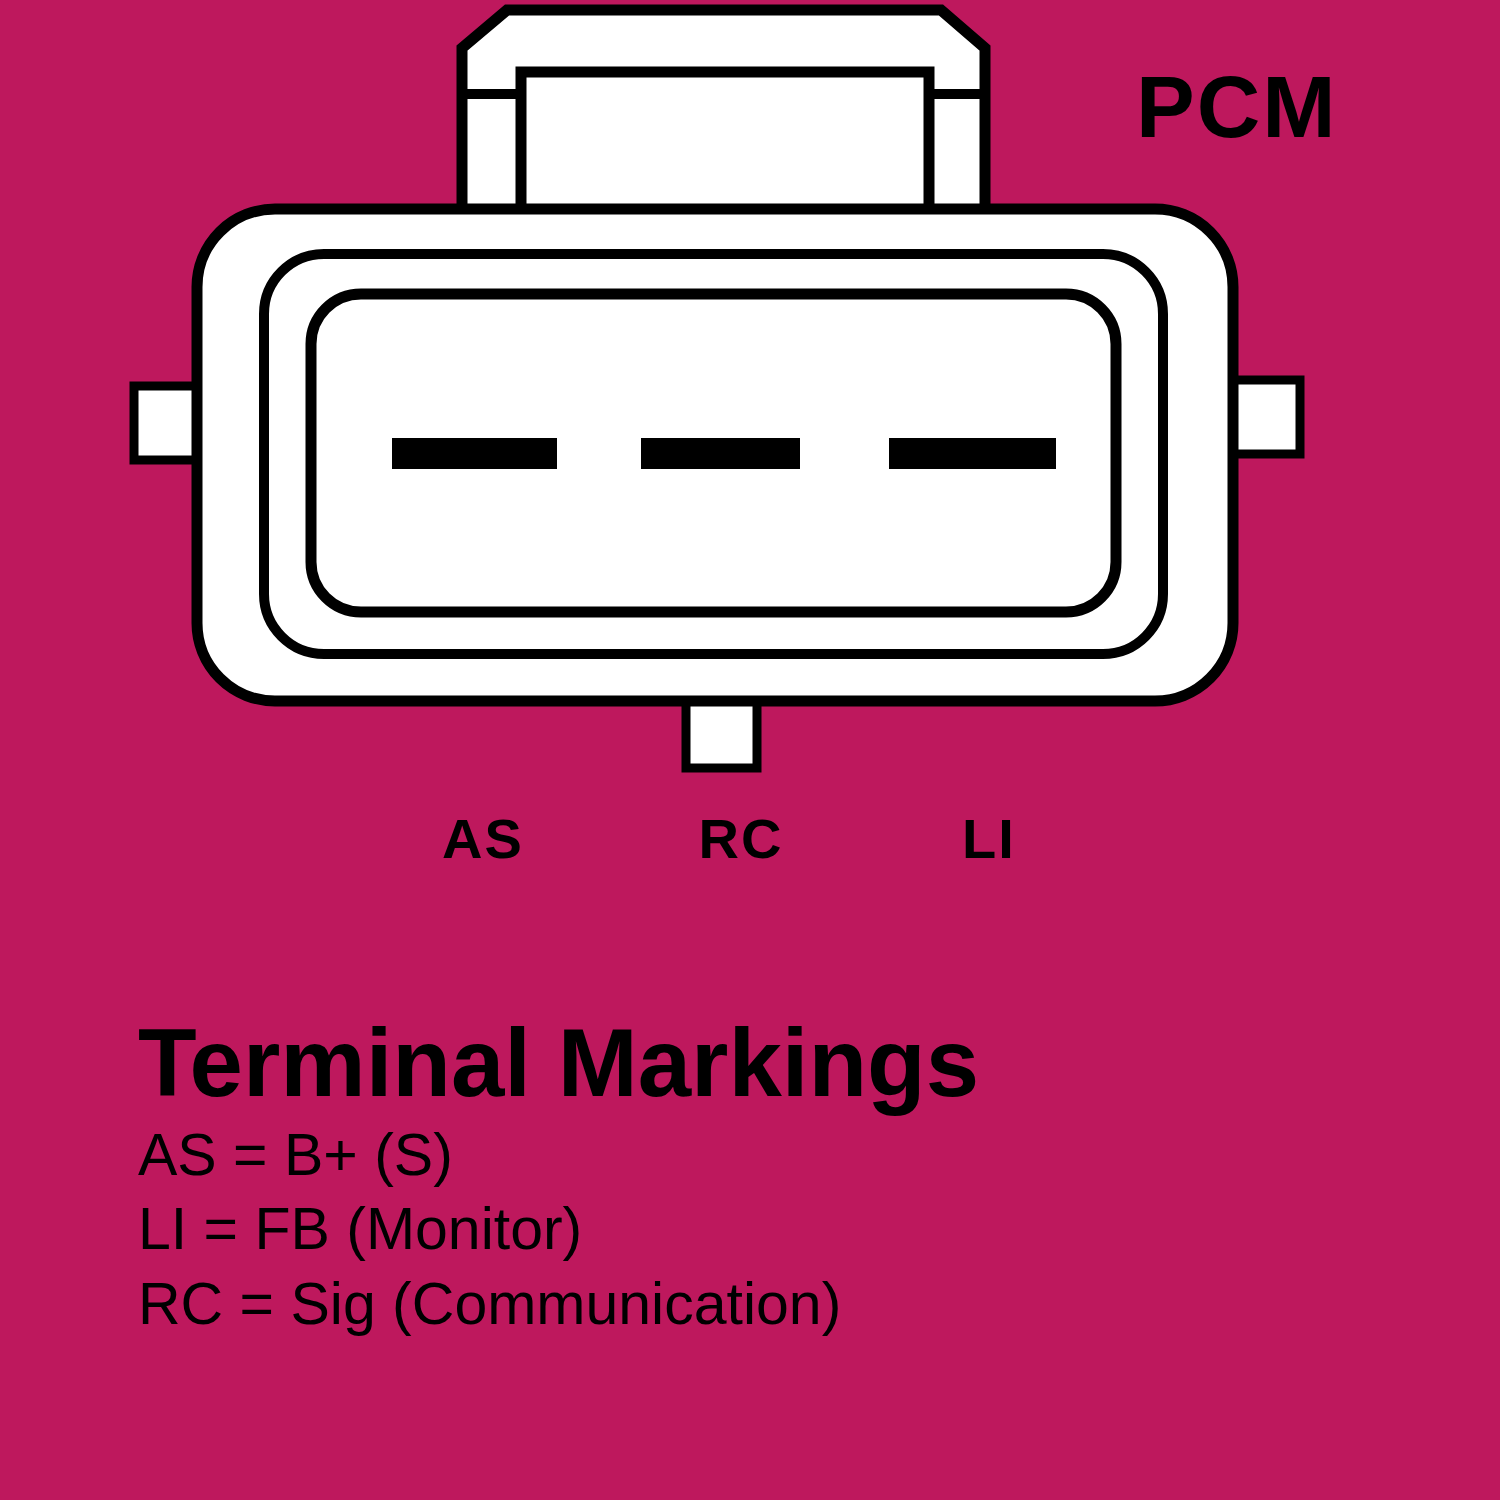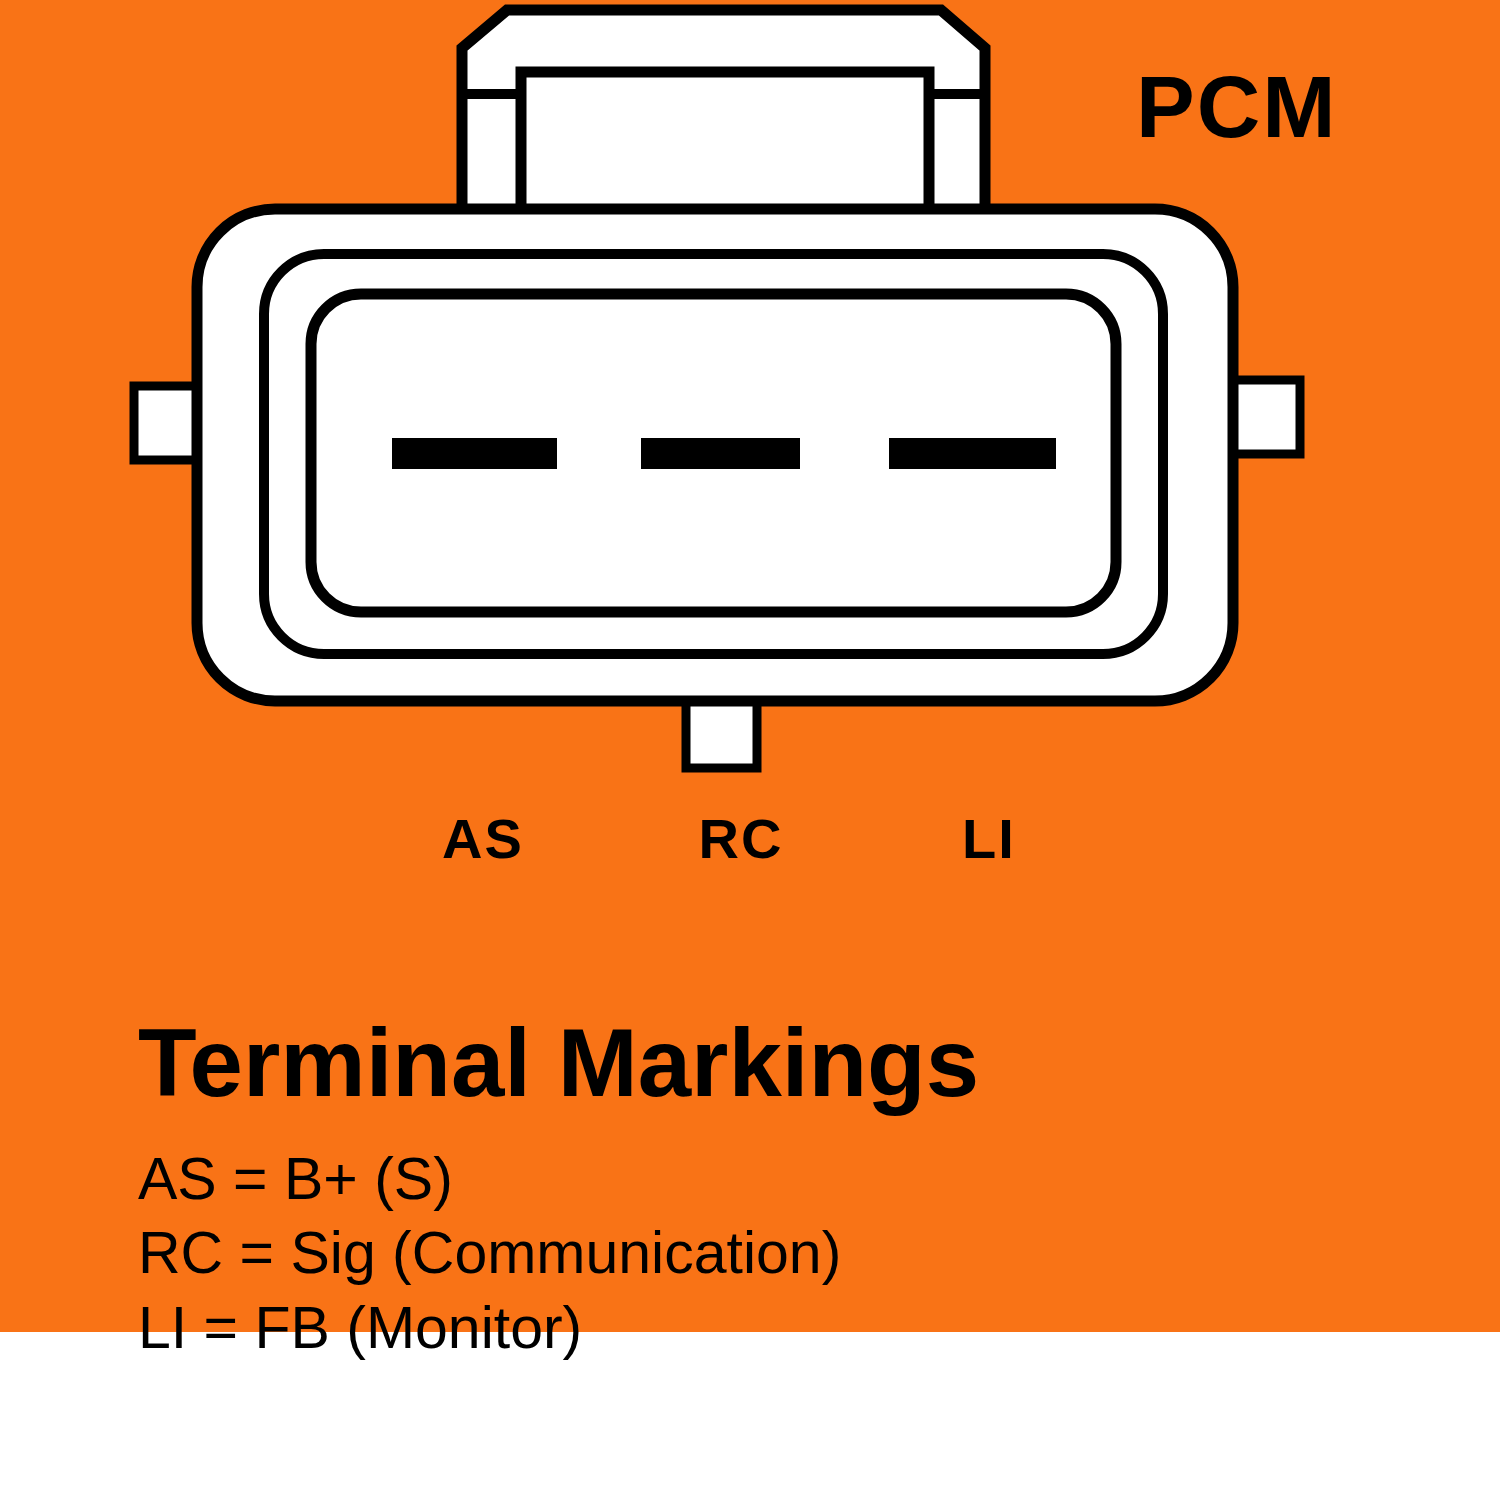--- a/index.html
+++ b/index.html
@@ -8,22 +8,22 @@
     width: 1500px;
     height: 1500px;
     background: #ffffff;
     font-family: "Liberation Sans", sans-serif;
     color: #000000;
     overflow: hidden;
   }
   .canvas {
     position: relative;
     width: 1500px;
-    height: 1332px;
-    background: #f97316;
+    height: 1500px;
+    background: #be185d;
   }
   .svg-layer {
     position: absolute;
     left: 0;
     top: 0;
   }
   .pcm-label {
     position: absolute;
     left: 1136px;
     top: 56px;
@@ -40,21 +40,20 @@
     letter-spacing: 2px;
   }
   .legend {
     position: absolute;
     left: 138px;
     top: 1008px;
   }
   .legend-title {
     font-size: 96px;
     font-weight: 700;
-    margin-bottom: 24px;
     white-space: nowrap;
   }
   .legend-line {
     font-size: 59px;
     font-weight: 400;
     line-height: 1.26;
     white-space: nowrap;
   }
 </style>
 </head>
@@ -86,17 +85,17 @@
 
   <div class="pcm-label">PCM</div>
 
   <div class="terminal-label" style="left:483px">AS</div>
   <div class="terminal-label" style="left:741px">RC</div>
   <div class="terminal-label" style="left:989px">LI</div>
 
   <div class="legend">
     <div class="legend-title">Terminal Markings</div>
     <div class="legend-line">AS = B+ (S)</div>
+    <div class="legend-line">LI = FB (Monitor)</div>
     <div class="legend-line">RC = Sig (Communication)</div>
-    <div class="legend-line">LI = FB (Monitor)</div>
   </div>
 
 </div>
 
 </body></html>

